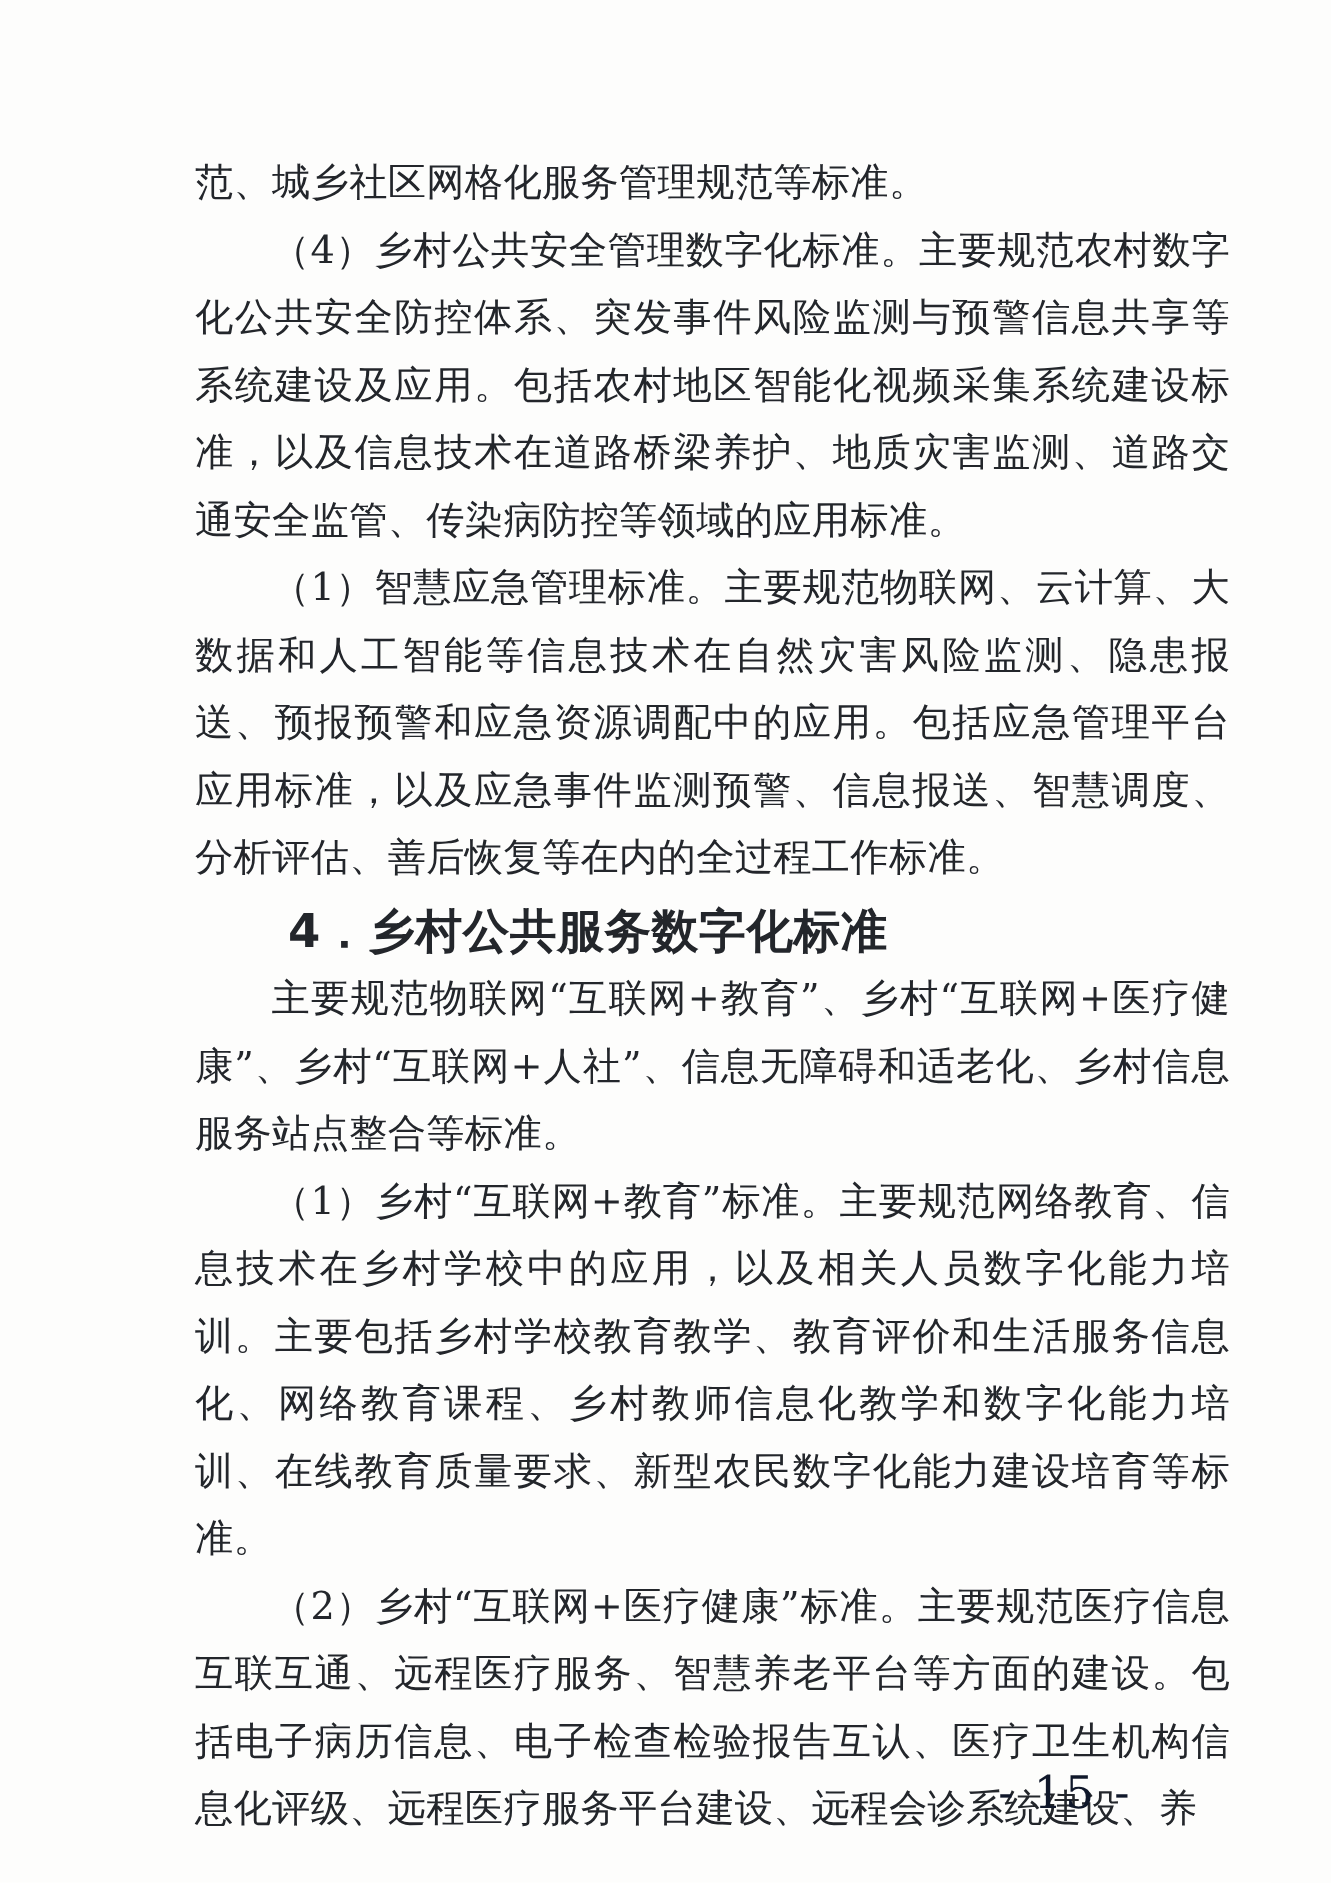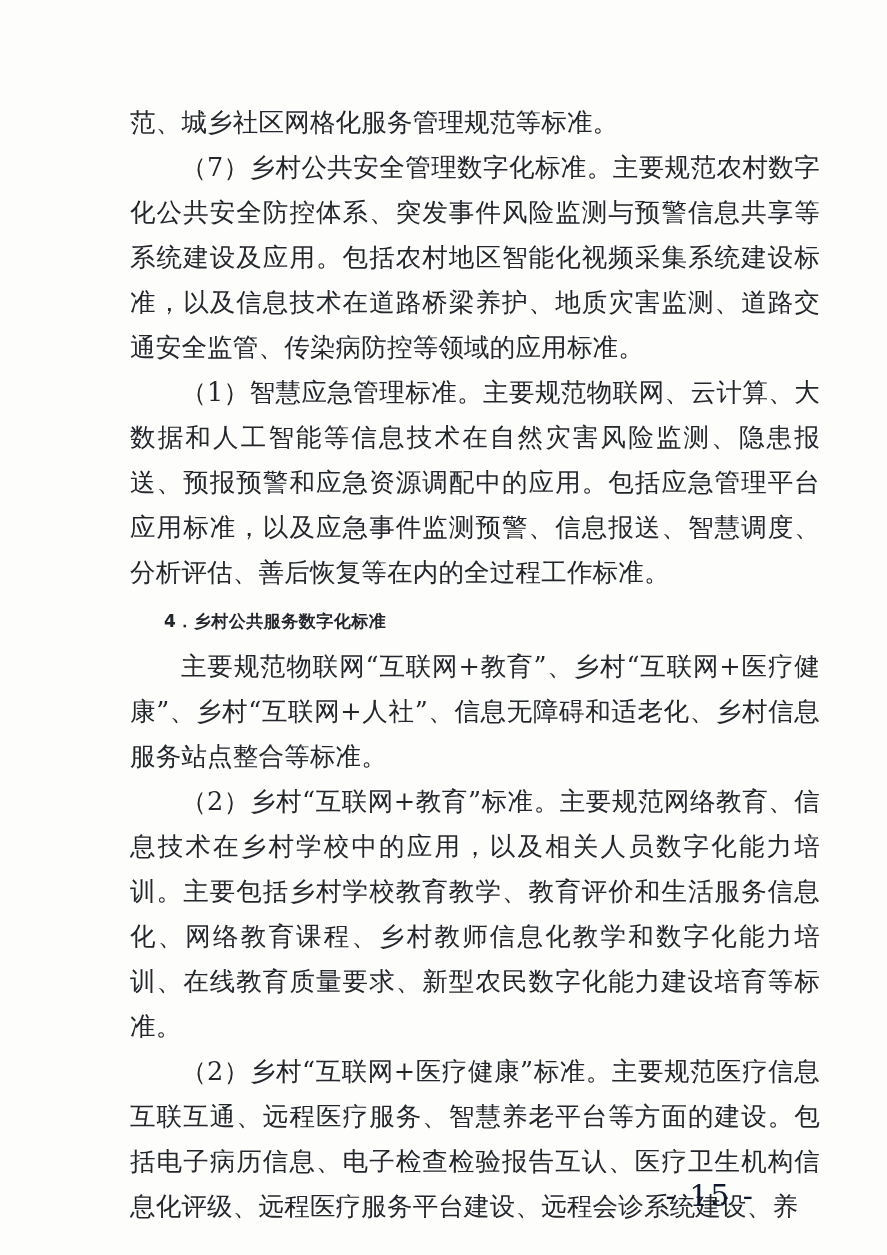--- a/index.html
+++ b/index.html
@@ -34,21 +34,21 @@
     text-indent: 2em;
   }
   .para.first-line-flush {
     text-indent: 0;
   }
   .heading {
     margin: 0;
     text-indent: 2em;
     font-weight: bold;
     font-family: "DejaVu Sans", "Liberation Sans", sans-serif;
-    font-size: 17px;
+    font-size: 31px;
     letter-spacing: 0.5px;
   }
   .page-number {
     position: absolute;
     right: 132px;
     bottom: 42px;
     font-size: 30px;
     color: #0f172a;
     letter-spacing: 2px;
     font-family: "DejaVu Serif", "Liberation Serif", serif;
@@ -56,30 +56,30 @@
   .spacer-sm { height: 4px; }
 </style>
 </head>
 <body>
 
 <div class="page">
   <div class="doc-body">
 
     <p class="para first-line-flush">范、城乡社区网格化服务管理规范等标准。</p>
 
-    <p class="para">（7）乡村公共安全管理数字化标准。主要规范农村数字化公共安全防控体系、突发事件风险监测与预警信息共享等系统建设及应用。包括农村地区智能化视频采集系统建设标准，以及信息技术在道路桥梁养护、地质灾害监测、道路交通安全监管、传染病防控等领域的应用标准。</p>
+    <p class="para">（4）乡村公共安全管理数字化标准。主要规范农村数字化公共安全防控体系、突发事件风险监测与预警信息共享等系统建设及应用。包括农村地区智能化视频采集系统建设标准，以及信息技术在道路桥梁养护、地质灾害监测、道路交通安全监管、传染病防控等领域的应用标准。</p>
 
     <p class="para">（1）智慧应急管理标准。主要规范物联网、云计算、大数据和人工智能等信息技术在自然灾害风险监测、隐患报送、预报预警和应急资源调配中的应用。包括应急管理平台应用标准，以及应急事件监测预警、信息报送、智慧调度、分析评估、善后恢复等在内的全过程工作标准。</p>
 
     <div class="spacer-sm"></div>
 
     <p class="heading">4．乡村公共服务数字化标准</p>
 
     <p class="para">主要规范物联网“互联网+教育”、乡村“互联网+医疗健康”、乡村“互联网+人社”、信息无障碍和适老化、乡村信息服务站点整合等标准。</p>
 
-    <p class="para">（2）乡村“互联网+教育”标准。主要规范网络教育、信息技术在乡村学校中的应用，以及相关人员数字化能力培训。主要包括乡村学校教育教学、教育评价和生活服务信息化、网络教育课程、乡村教师信息化教学和数字化能力培训、在线教育质量要求、新型农民数字化能力建设培育等标准。</p>
+    <p class="para">（1）乡村“互联网+教育”标准。主要规范网络教育、信息技术在乡村学校中的应用，以及相关人员数字化能力培训。主要包括乡村学校教育教学、教育评价和生活服务信息化、网络教育课程、乡村教师信息化教学和数字化能力培训、在线教育质量要求、新型农民数字化能力建设培育等标准。</p>
 
     <p class="para">（2）乡村“互联网+医疗健康”标准。主要规范医疗信息互联互通、远程医疗服务、智慧养老平台等方面的建设。包括电子病历信息、电子检查检验报告互认、医疗卫生机构信息化评级、远程医疗服务平台建设、远程会诊系统建设、养</p>
 
   </div>
 
   <div class="page-number">- 15 -</div>
 </div>
 
 </body></html>

